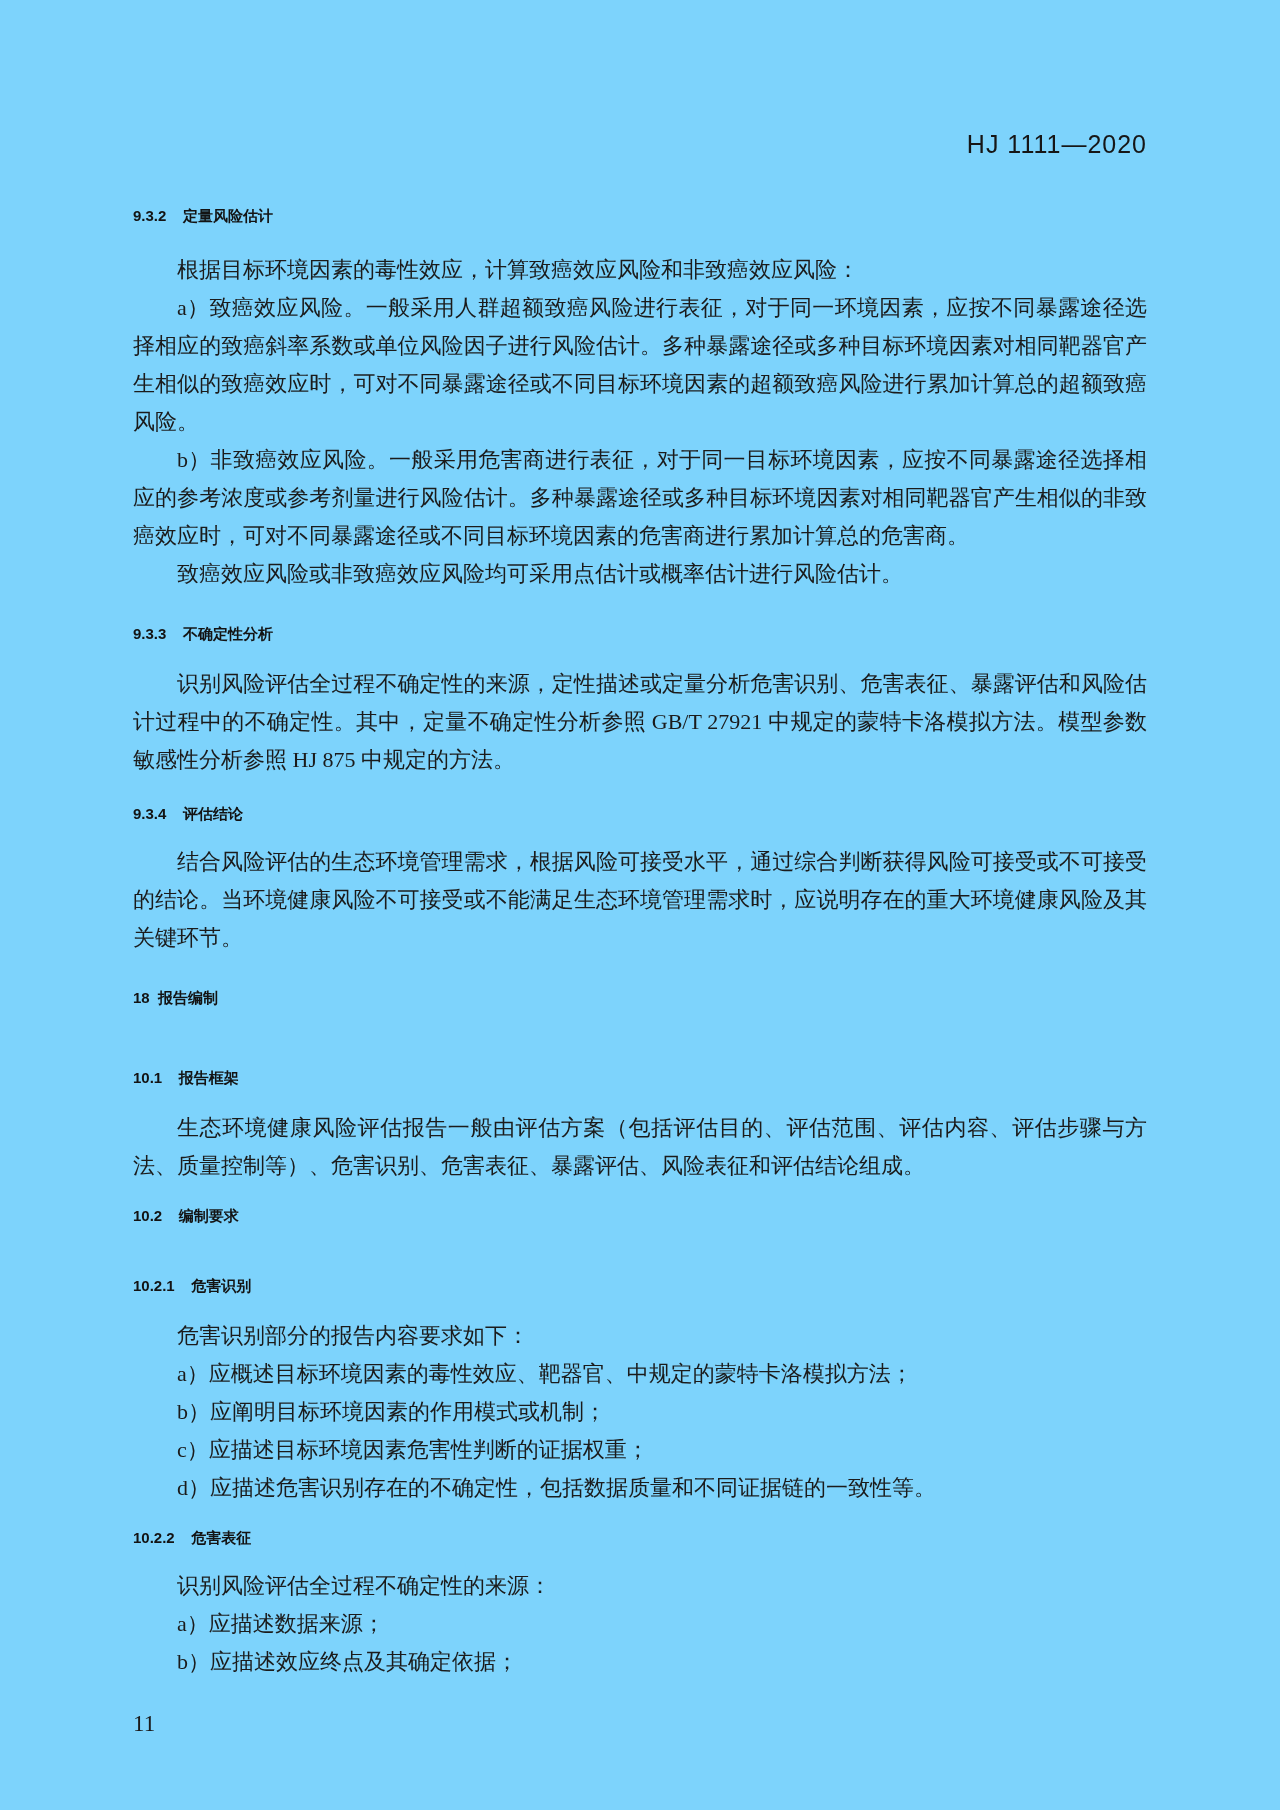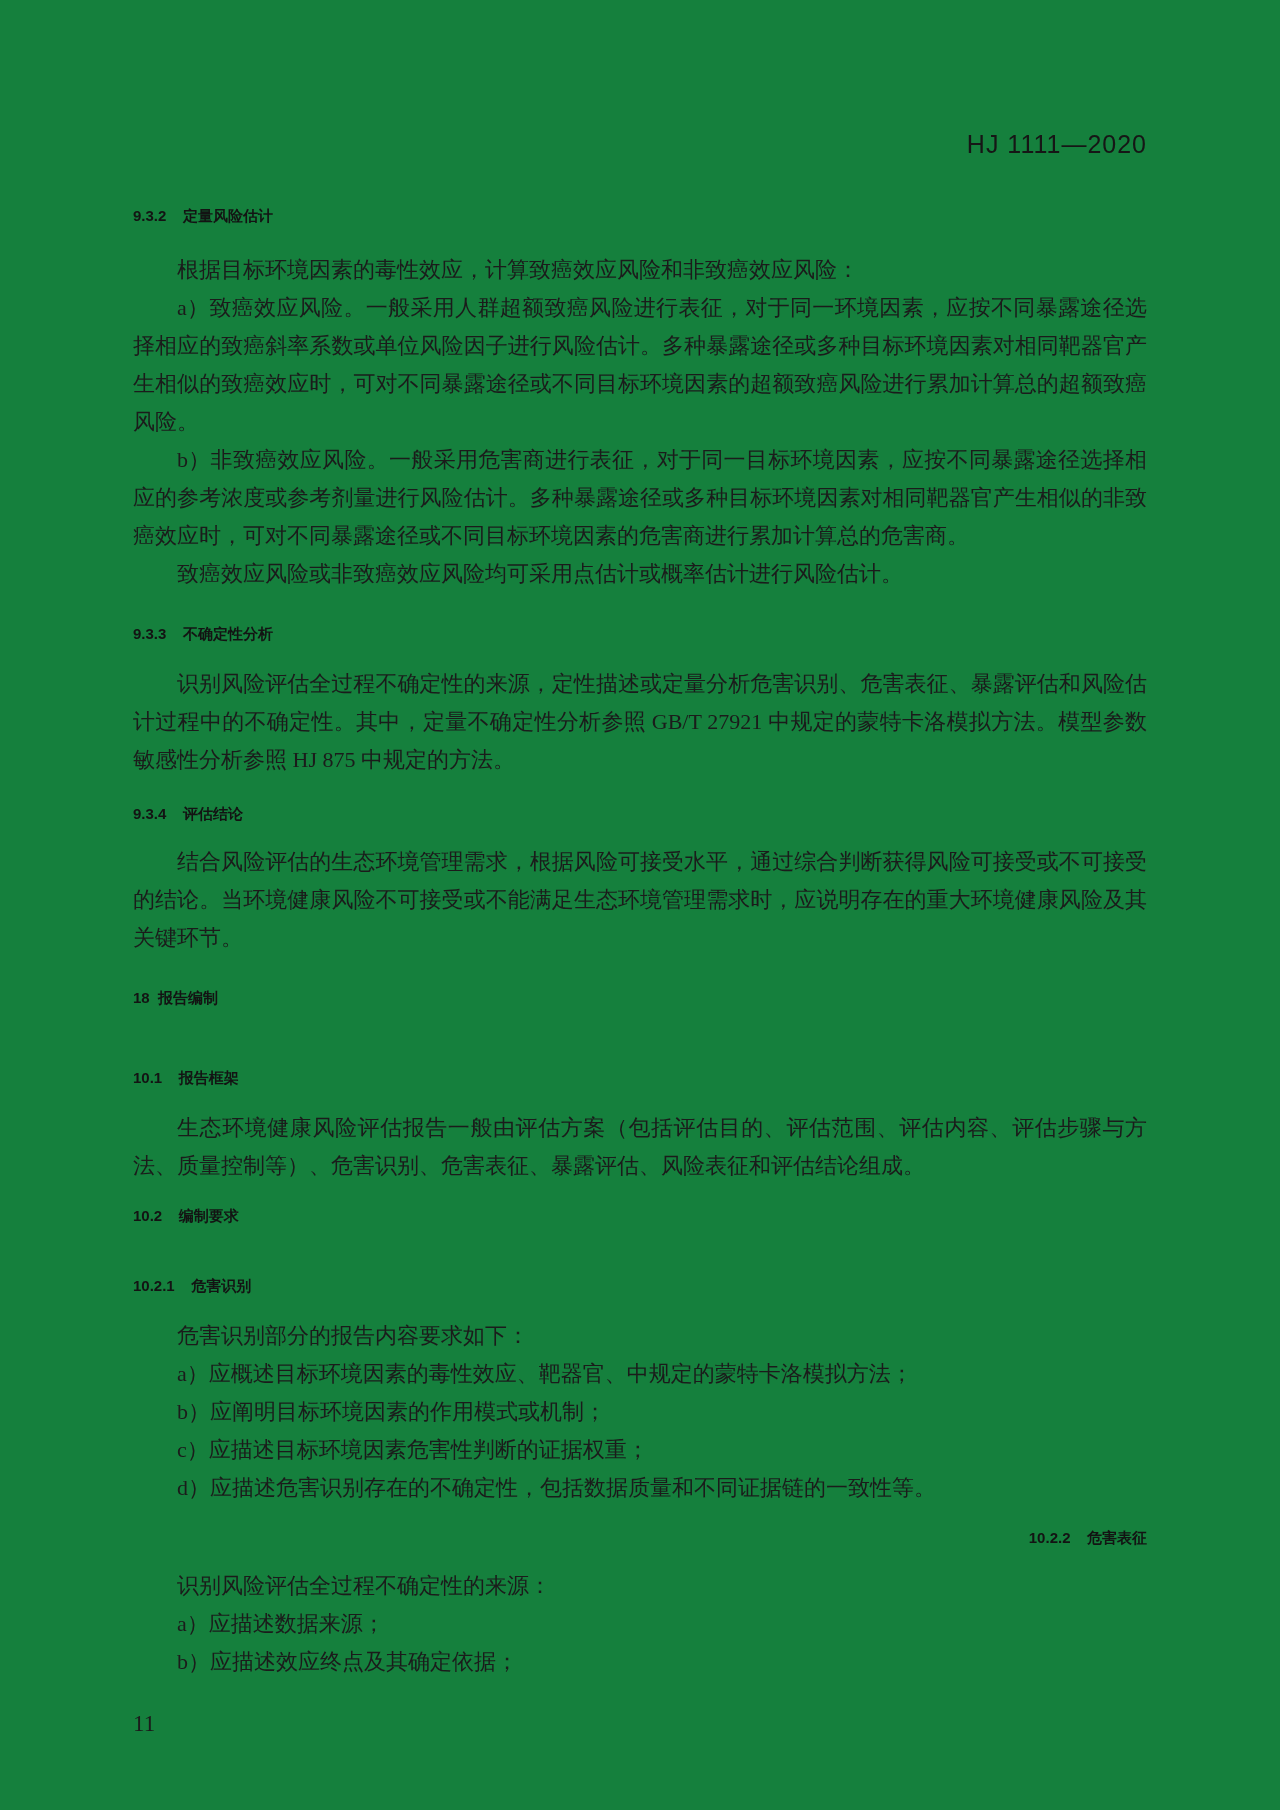--- a/index.html
+++ b/index.html
@@ -1,17 +1,17 @@
 <!DOCTYPE html>
 <html><head>
 <meta charset="utf-8">
 <style>
   html,body{margin:0;padding:0;background:#ffffff;}
   .page{
-    width:1280px;height:1810px;background:#15803d;color:#1b1b1b;
+    width:1280px;height:1810px;background:#7dd3fc;color:#1b1b1b;
     box-sizing:border-box;padding-top:130px;position:relative;
     font-family:"Liberation Serif", serif;
   }
   .header-row{
     width:1014px;margin:0 auto;text-align:right;
     font-family:"Liberation Sans", sans-serif;
     font-size:25px;font-weight:500;letter-spacing:1px;color:#161616;
   }
   .content{width:1014px;margin:0 auto;}
   .heading{
@@ -31,21 +31,21 @@
   .mt-h932{margin-top:42px;}
   .mt-p1{margin-top:20px;}
   .mt-h933{margin-top:26px;}
   .mt-body{margin-top:16px;}
   .mt-h934{margin-top:20px;}
   .mt-p934{margin-top:14px;}
   .mt-h10{margin-top:26px;}
   .mt-h101{margin-top:50px;}
   .mt-h102{margin-top:16px;}
   .mt-h1021{margin-top:40px;}
-  .mt-h1022{margin-top:16px;text-align:right;}
+  .mt-h1022{margin-top:16px;}
   .mt-intro2{margin-top:14px;}
   .footer{
     text-align:left;font-size:23px;color:#1b1b1b;margin-top:30px;
     font-family:"Liberation Serif", serif;
   }
 </style>
 </head>
 <body>
 
 <div class="page">

